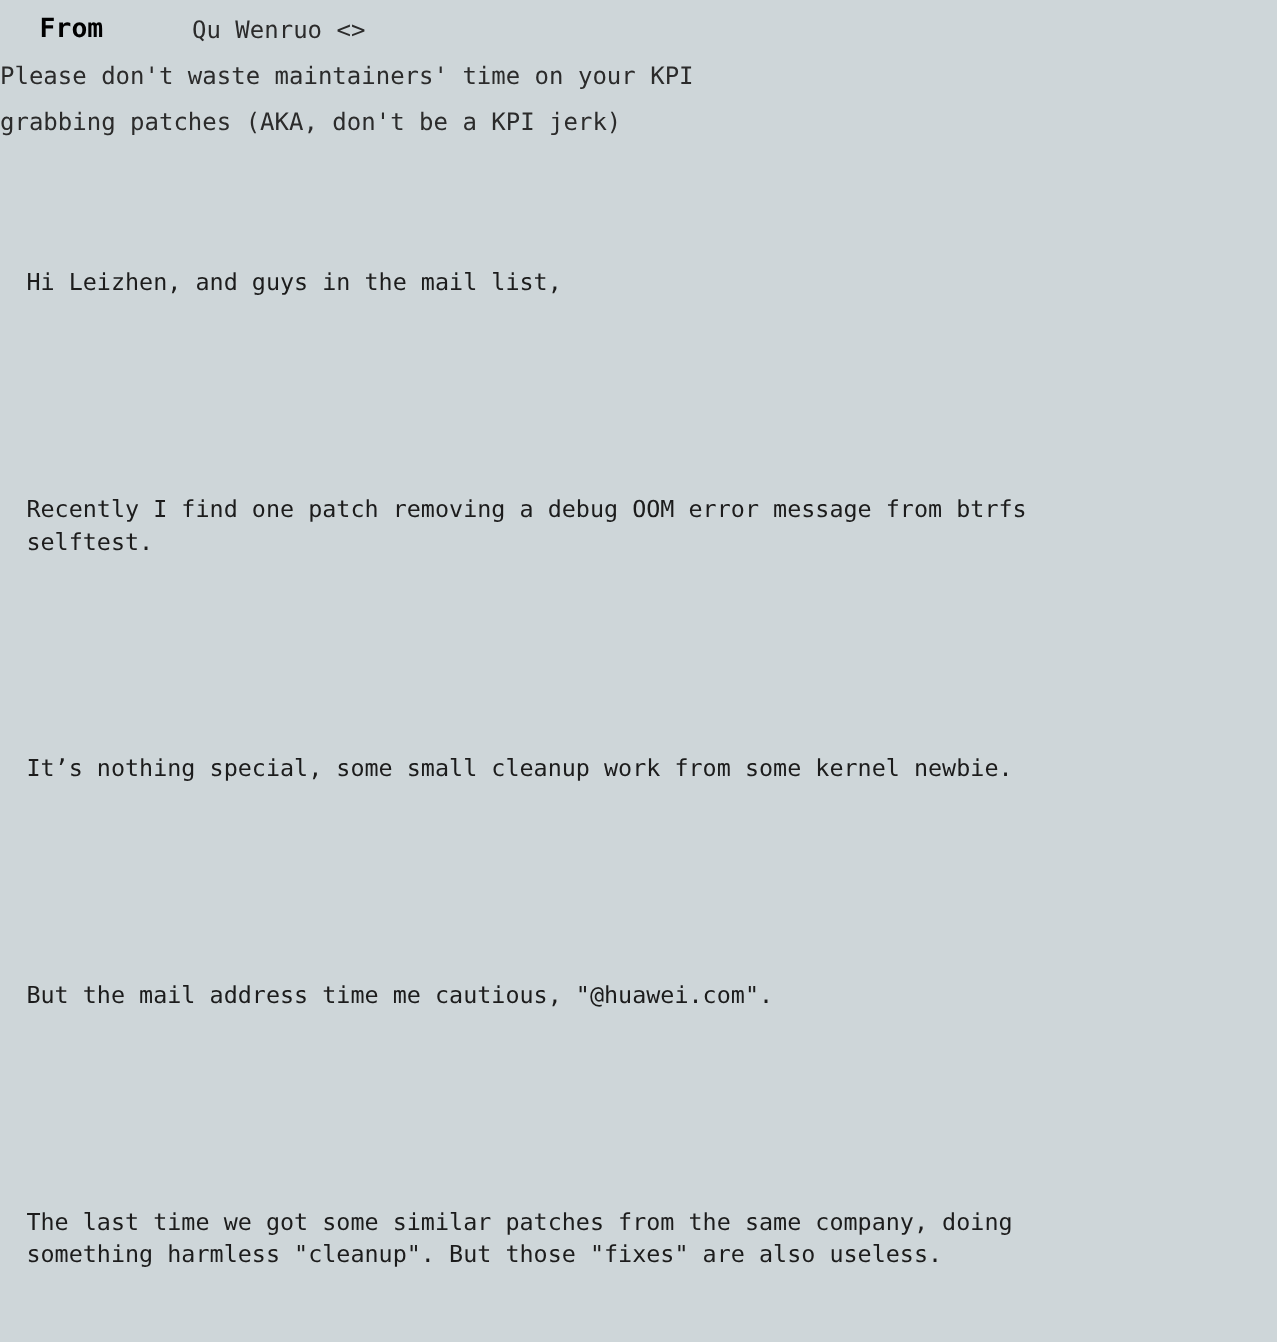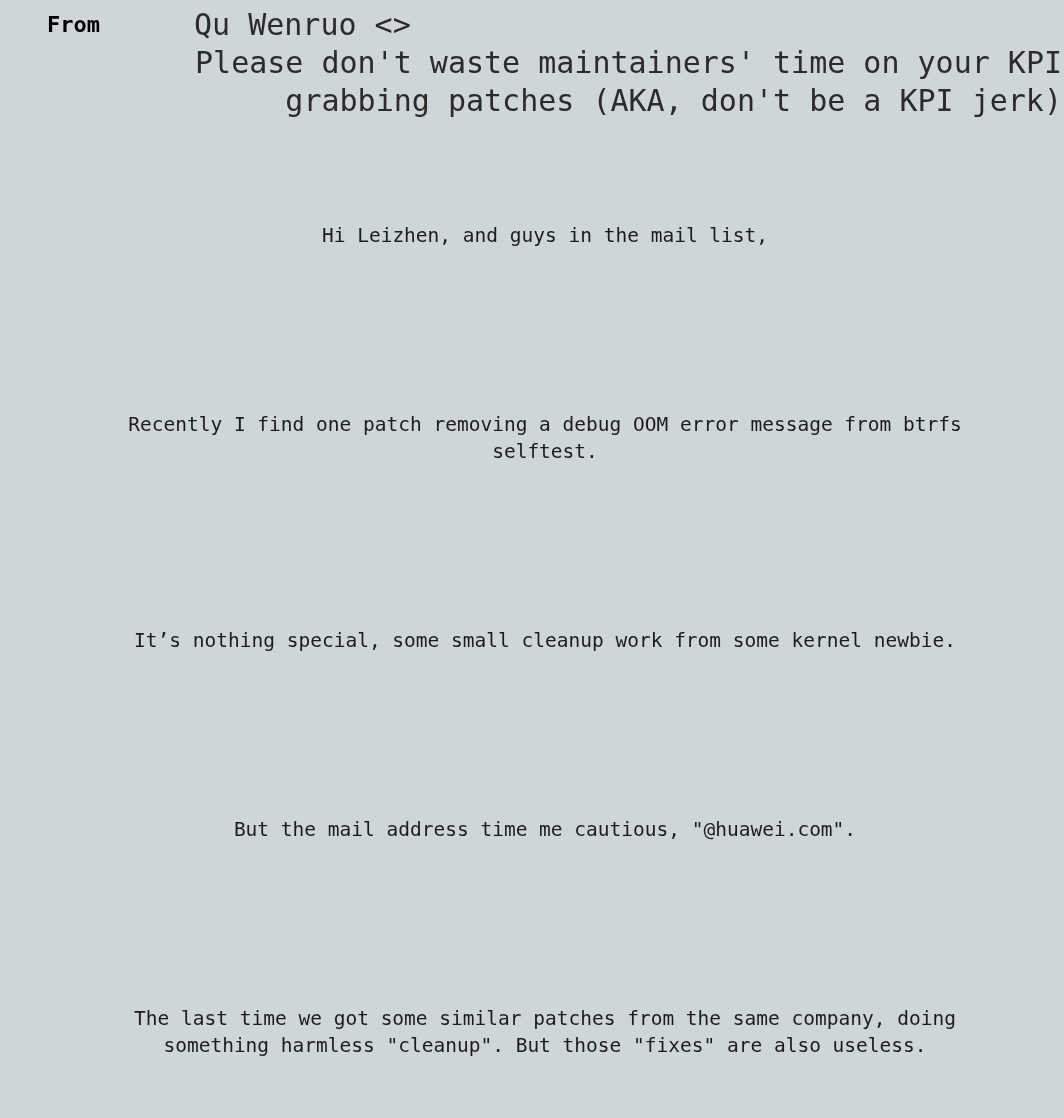--- a/index.html
+++ b/index.html
@@ -15,21 +15,20 @@
     color: #1a1a1a;
     overflow: hidden;
   }
 
   .page {
     width: 1064px;
     height: 1118px;
     background: #ced6d9;
     box-sizing: border-box;
     position: relative;
-    padding-left: 14px;
   }
 
   
   .headers {
     padding: 6px 0 0 0;
   }
   .hdr-row {
     display: flex;
     align-items: center;
     width: 100%;
@@ -40,50 +39,47 @@
     box-sizing: border-box;
     font-weight: bold;
     font-size: 22px;
     line-height: 38px;
     letter-spacing: 0px;
     color: #000;
     white-space: nowrap;
   }
   .hdr-value {
     flex: 1 1 auto;
-    font-size: 30px;
+    font-size: 20px;
     line-height: 38px;
     color: #2b2b2b;
     white-space: pre-wrap;
     word-break: break-word;
     padding-right: 2px;
-    margin-left: 20px;
   }
   .hdr-row.subject .hdr-label {
     line-height: 76px;
   }
   .hdr-row.subject .hdr-value {
     line-height: 38px;
-    text-align: right;
   }
 
   
   .body-text {
     margin-top: 21px;
     padding-left: 22px;
     padding-right: 10px;
     font-size: 19.5px;
     line-height: 27px;
     color: #1c1c1c;
     white-space: pre-wrap;
     word-break: normal;
   }
   .para {
     white-space: pre-wrap;
-    text-align: center;
   }
   .blank {
     height: 27px;
   }
 </style>
 </head>
 <body>
 
 <div class="page">
 

